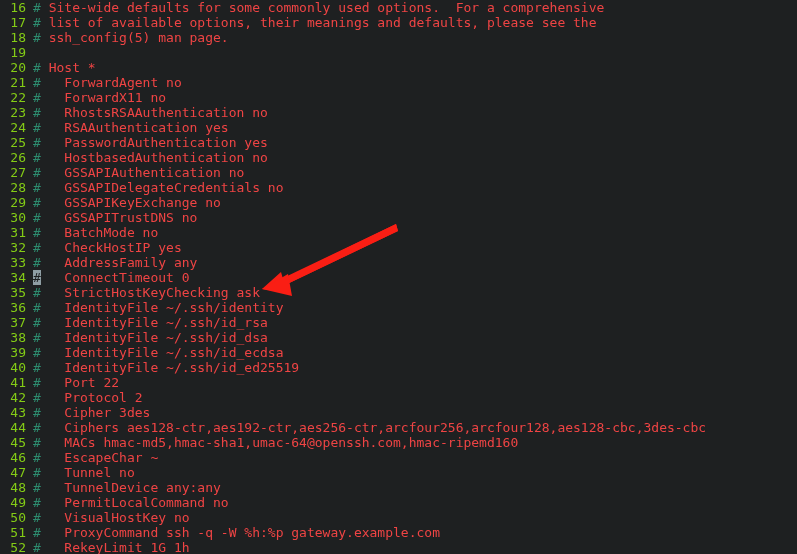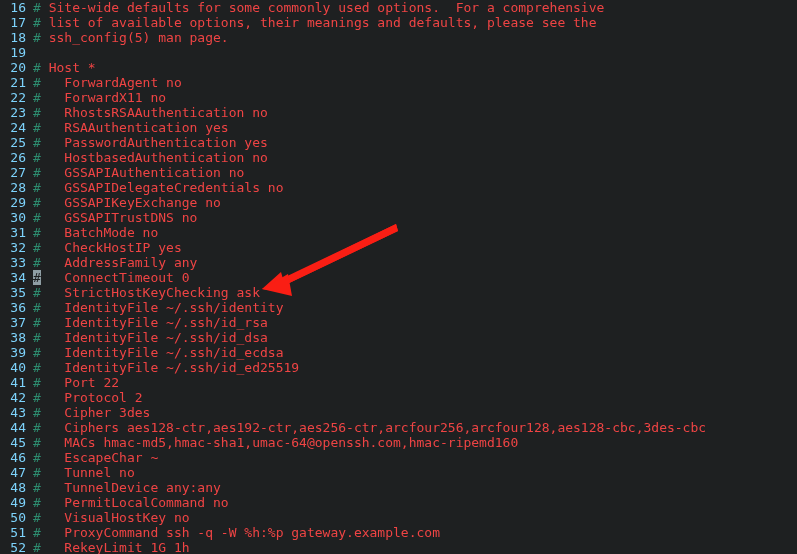--- a/index.html
+++ b/index.html
@@ -28,21 +28,21 @@
   .ln-row {
     height: 15px;
     line-height: 15px;
     white-space: pre;
     display: block;
   }
   .lnum {
     display: inline-block;
     width: 26px;
     text-align: right;
-    color: #7dd3fc;
+    color: #84cc16;
     margin-right: 7px;
   }
   .hash {
     color: #2d8a6e;
   }
   .ctext {
     color: #ef4444;
   }
   .cursor-cell {
     background: #8f9ea4;

